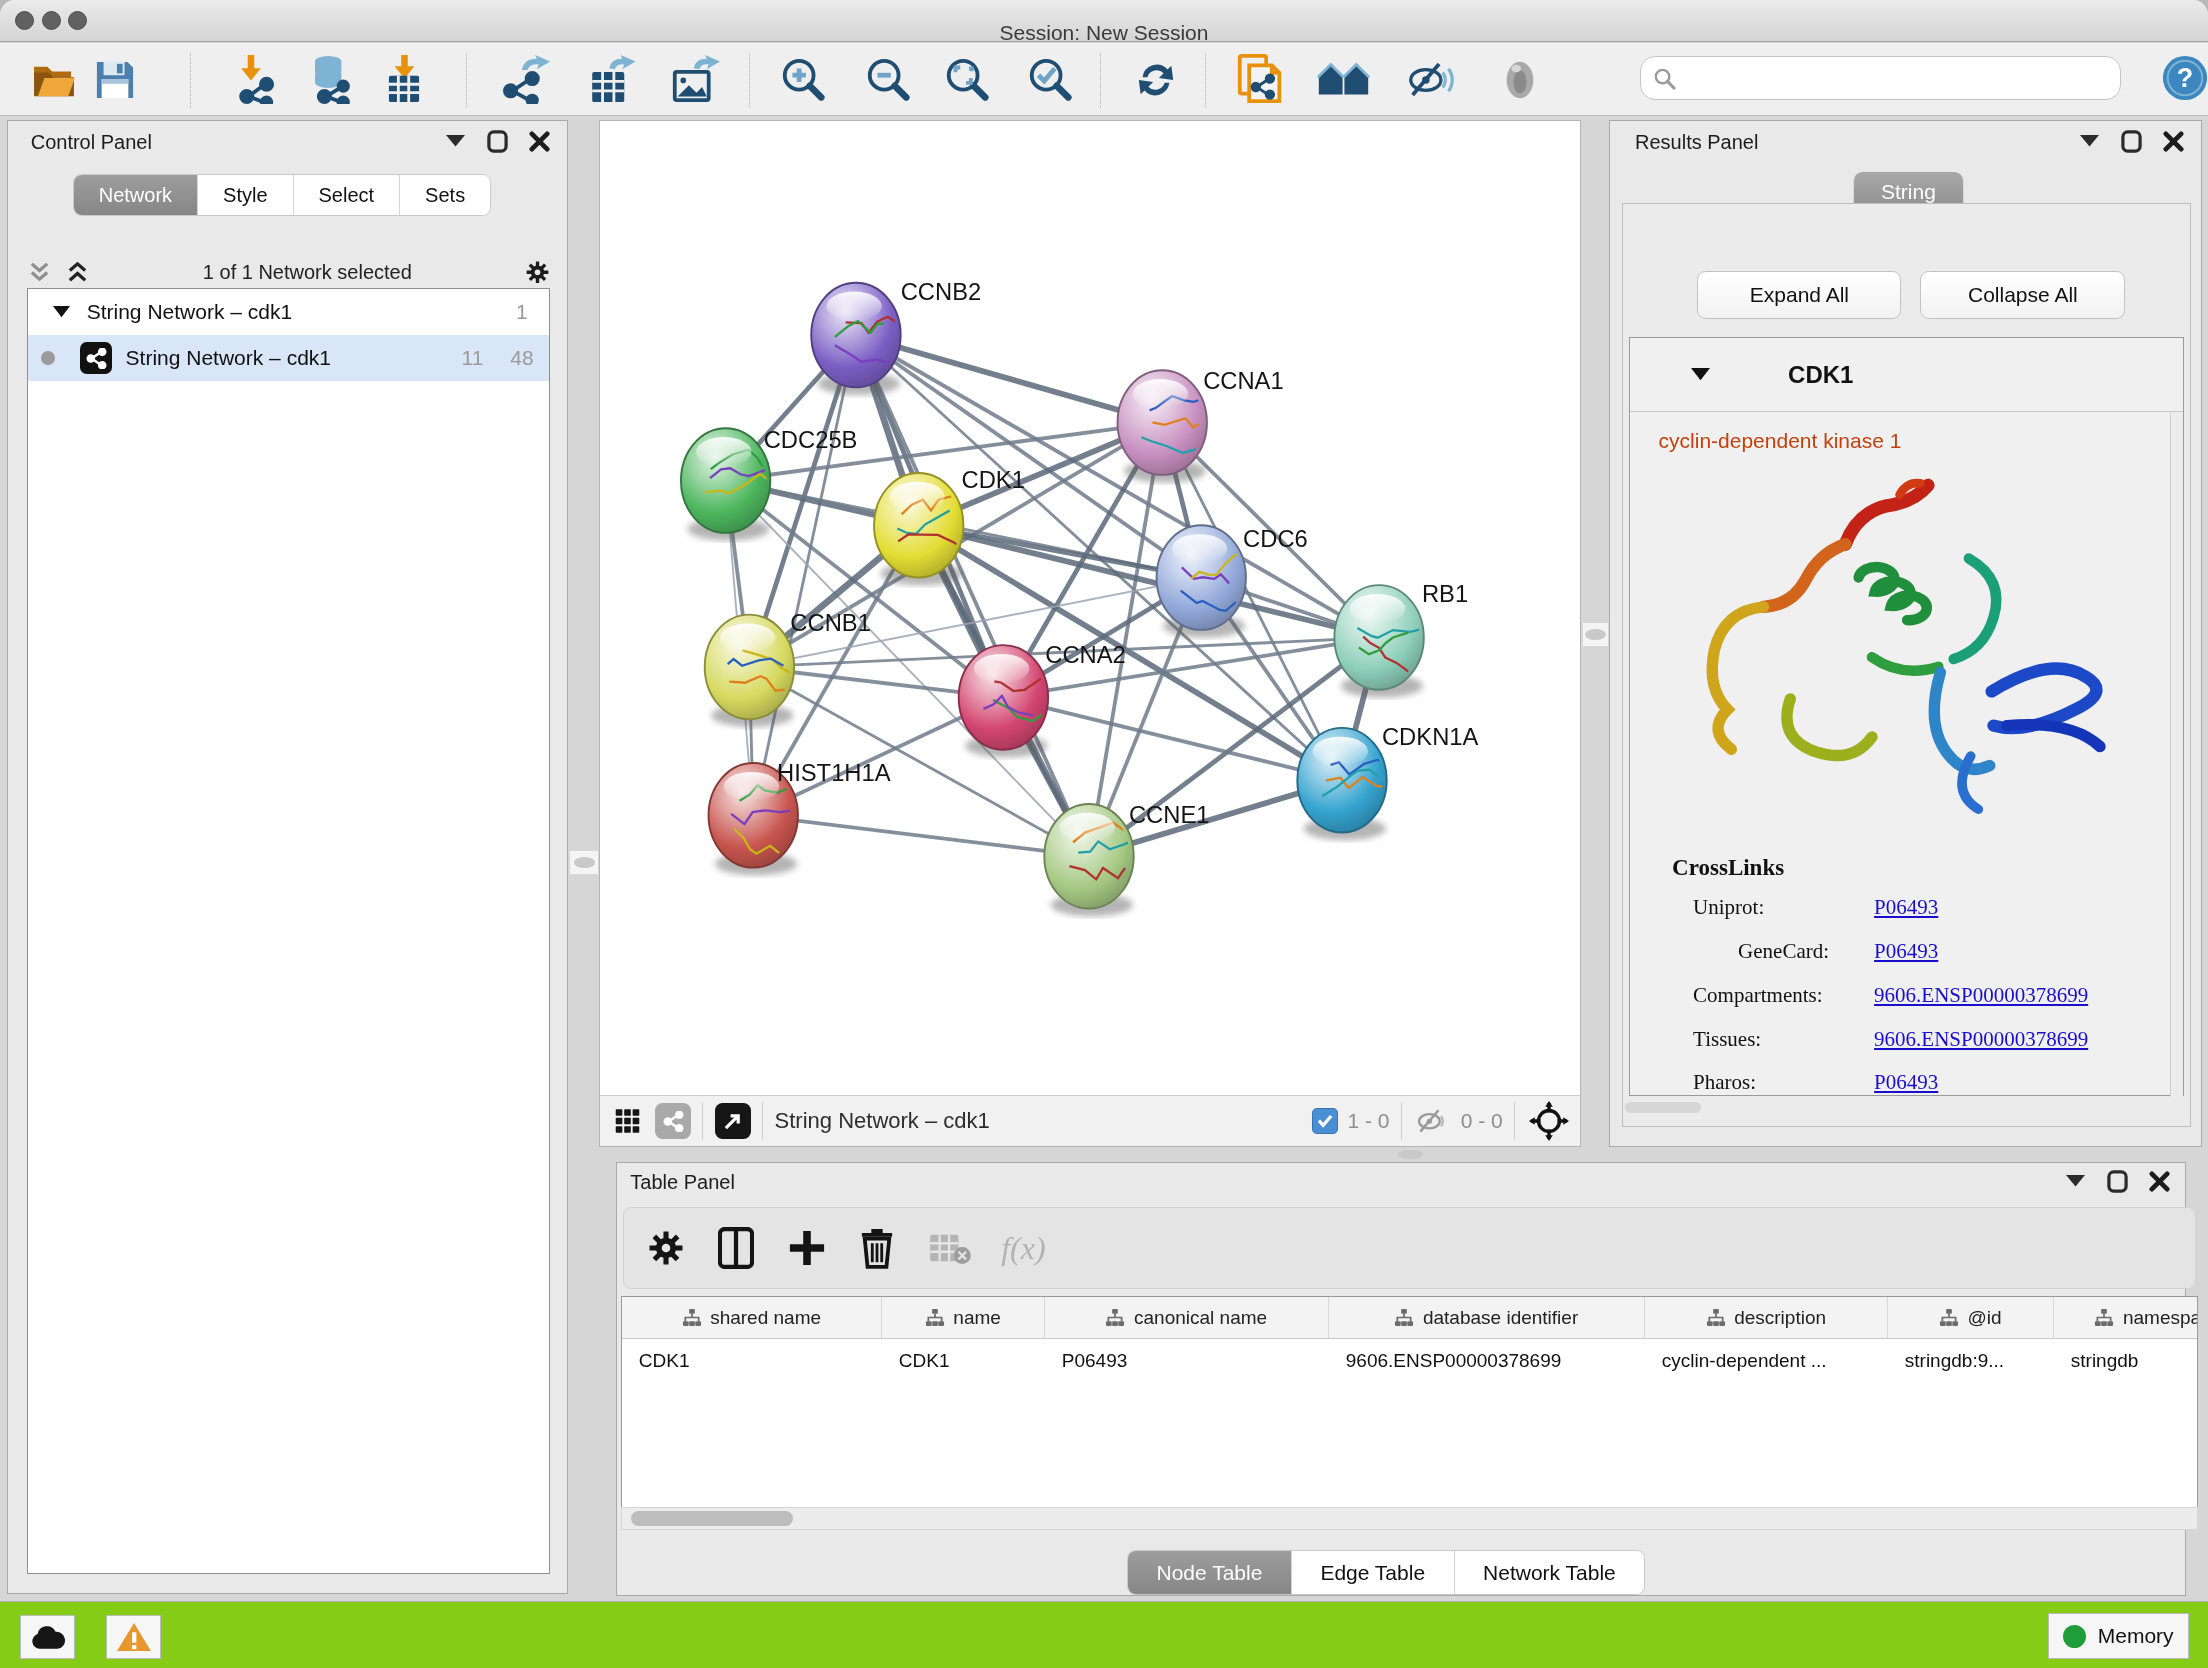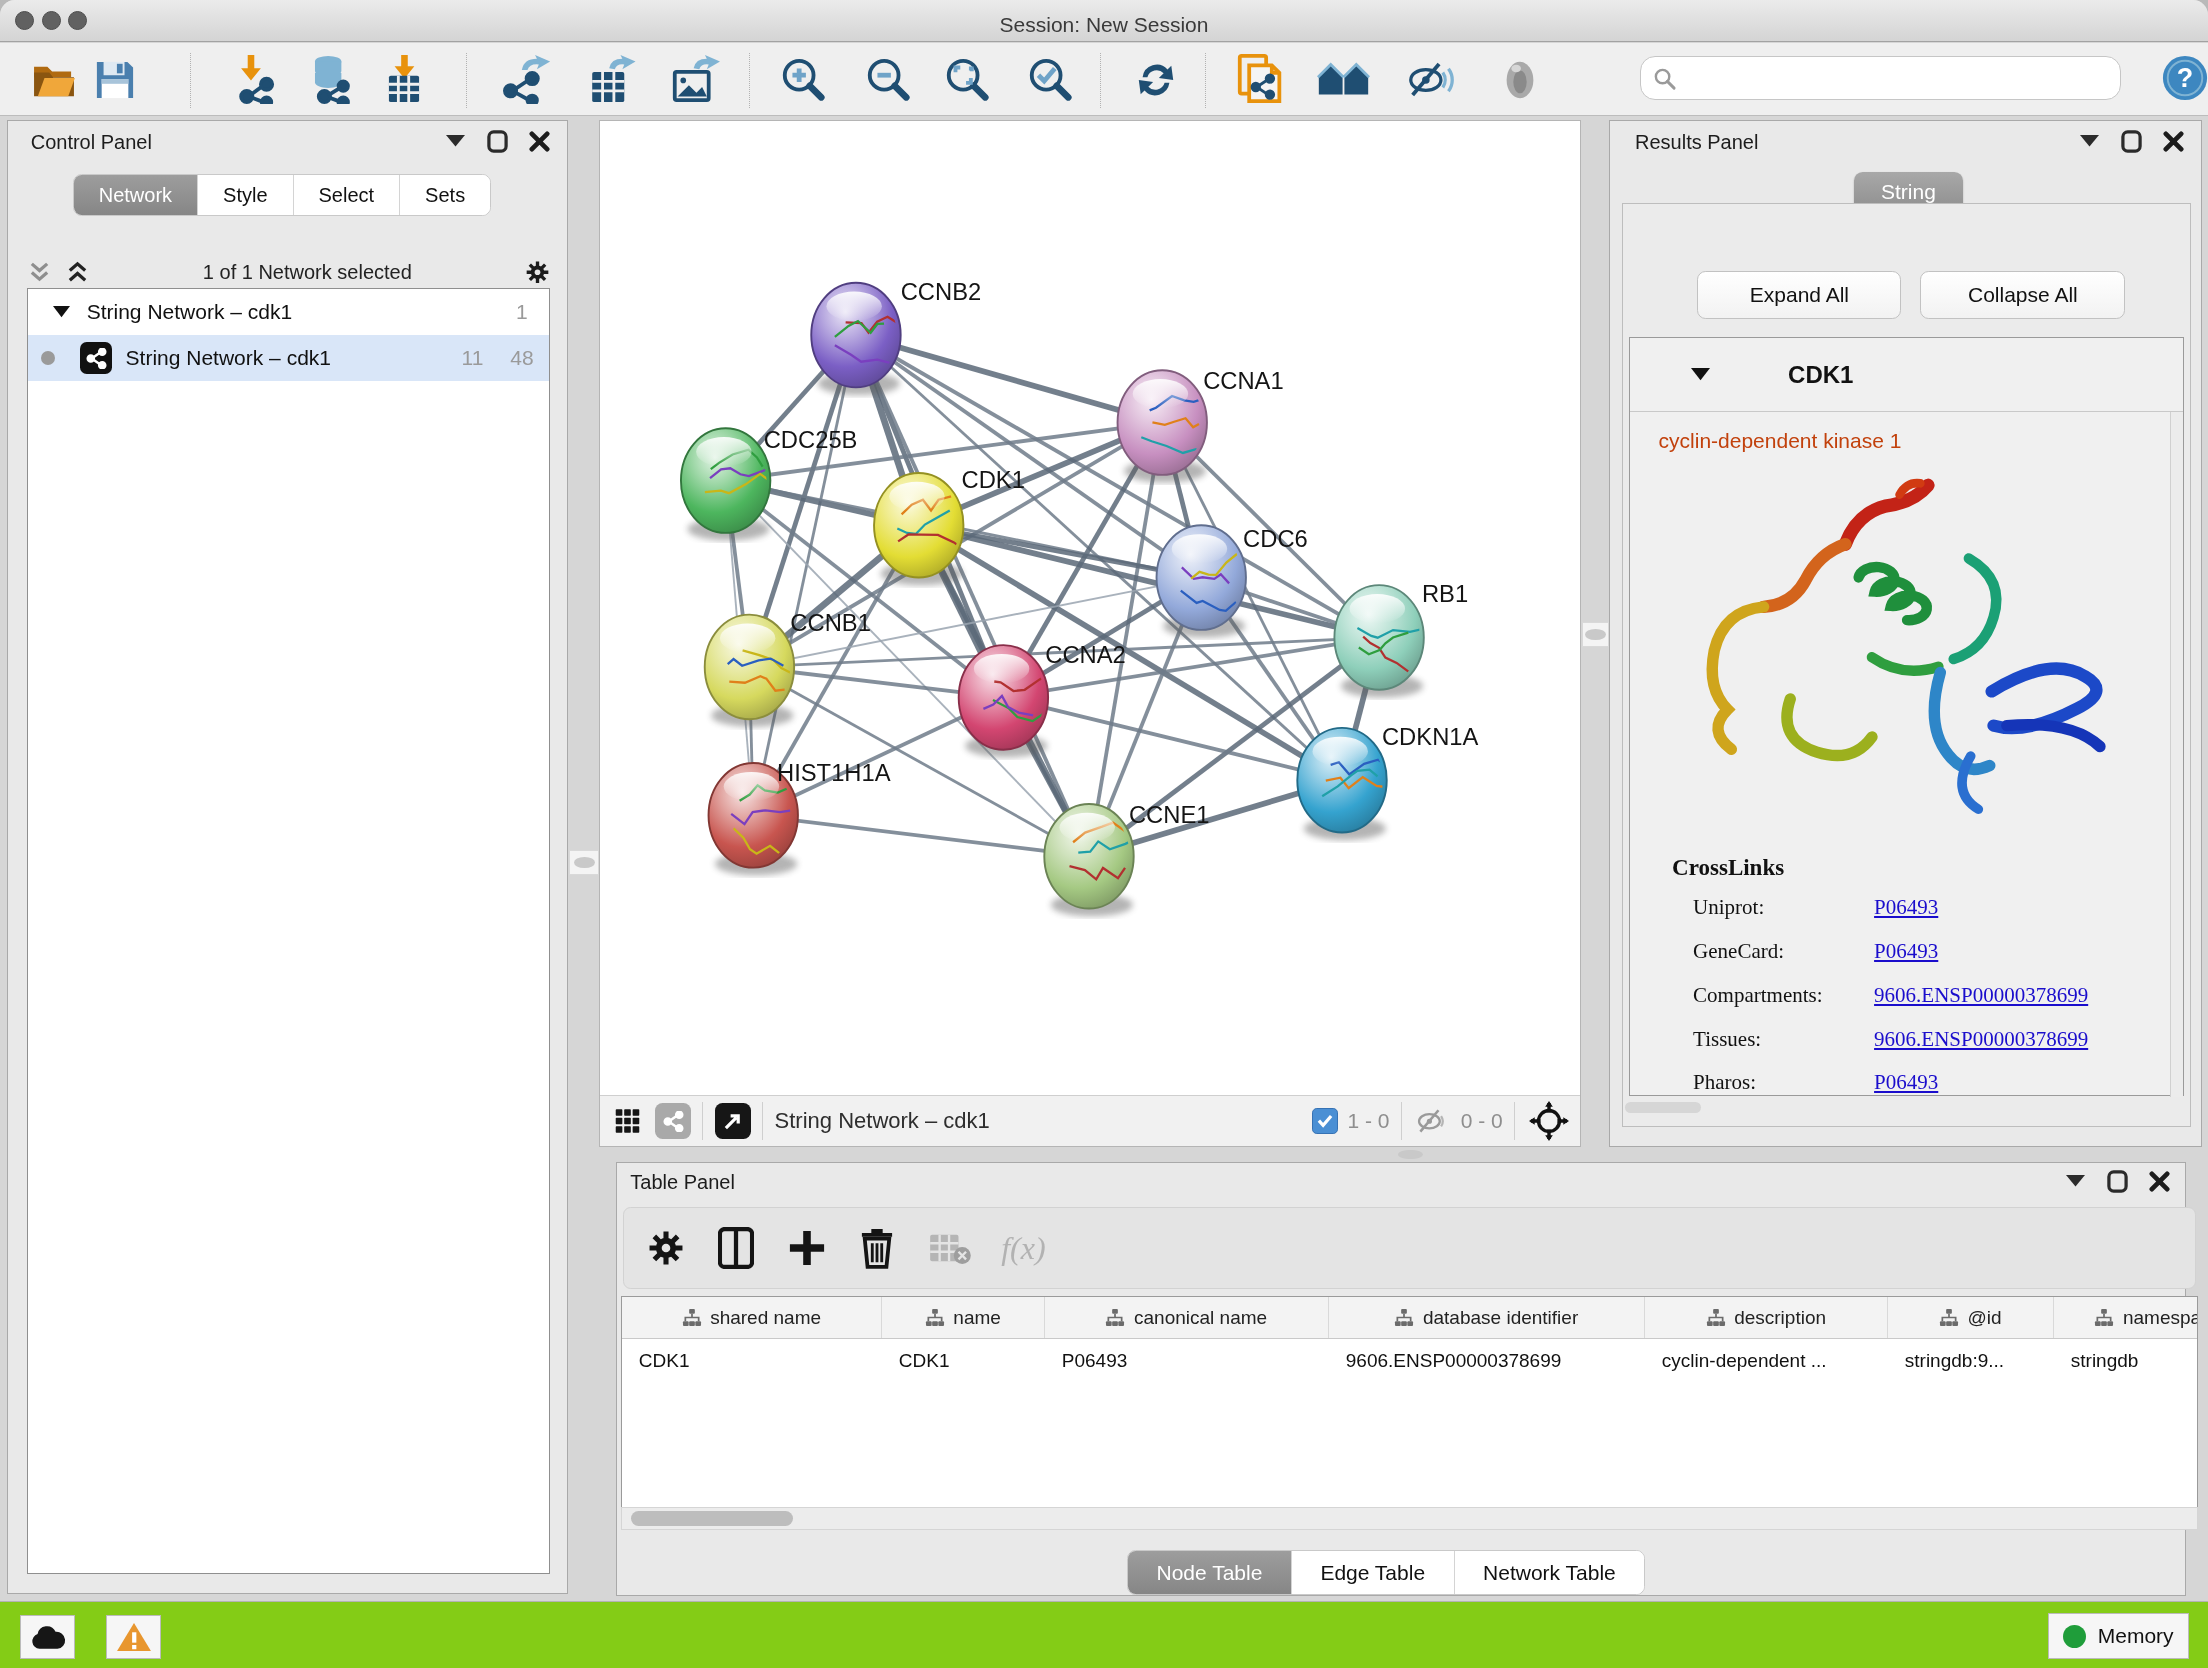--- a/index.html
+++ b/index.html
@@ -6,21 +6,21 @@
   *{box-sizing:border-box;}
   .window{position:relative;width:2208px;height:1668px;background:#d6d6d6;
     font-family:"Liberation Sans",sans-serif;border-radius:15px 15px 0 0;overflow:hidden;}
   .abs{position:absolute;}
 
   
   .titlebar{left:0;top:0;width:2208px;height:42px;
     background:linear-gradient(#ebebeb,#d4d4d4);border-bottom:1px solid #a2a2a2;}
   .tl{position:absolute;top:11.4px;width:19px;height:19px;border-radius:50%;
     background:#616161;border:1px solid #4d4d4d;}
-  .win-title{position:absolute;top:4px;left:0;width:100%;height:42px;line-height:42px;
+  .win-title{position:absolute;top:12px;left:0;width:100%;height:42px;line-height:42px;
     text-align:center;font-size:21px;color:#3a3a3a;border-radius:9px;}
 
   
   .toolbar{left:0;top:43px;width:2208px;height:73px;background:#efefef;
     border-bottom:1px solid #bcbcbc;}
   .tbtn{position:absolute;top:12.4px;width:53px;height:49px;display:flex;
     align-items:center;justify-content:center;}
   .tsep{position:absolute;top:9.5px;width:0;height:55px;border-left:1.9px dotted #b2b2b2;}
   .searchbox{position:absolute;left:1640px;top:13.3px;width:481px;height:44px;background:#fff;
     border:1.9px solid #c6c6c6;border-radius:15px;display:flex;align-items:center;padding-left:11.4px;}
@@ -781,21 +781,21 @@
             <path d="M368 268 q68 -6 98 22" stroke="#1535b8" stroke-width="12"></path>
             <path d="M330 300 q-22 38 8 56" stroke="#2a6fd0" stroke-width="10"></path>
           </g>
         </svg>
         <div class="xl-title" style="top:517px">CrossLinks</div>
         <div id="xlinks">
             <div class="xl-row" style="top: 557px;">
               <span class="xl-label">Uniprot:</span>
               <span class="xl-link">P06493</span>
             </div>
-            <div class="xl-row" style="top: 601px;">
+            <div class="xl-row" style="top: 601px; text-align: center;">
               <span class="xl-label">GeneCard:</span>
               <span class="xl-link">P06493</span>
             </div>
             <div class="xl-row" style="top: 645px;">
               <span class="xl-label">Compartments:</span>
               <span class="xl-link">9606.ENSP00000378699</span>
             </div>
             <div class="xl-row" style="top: 689px;">
               <span class="xl-label">Tissues:</span>
               <span class="xl-link">9606.ENSP00000378699</span>

